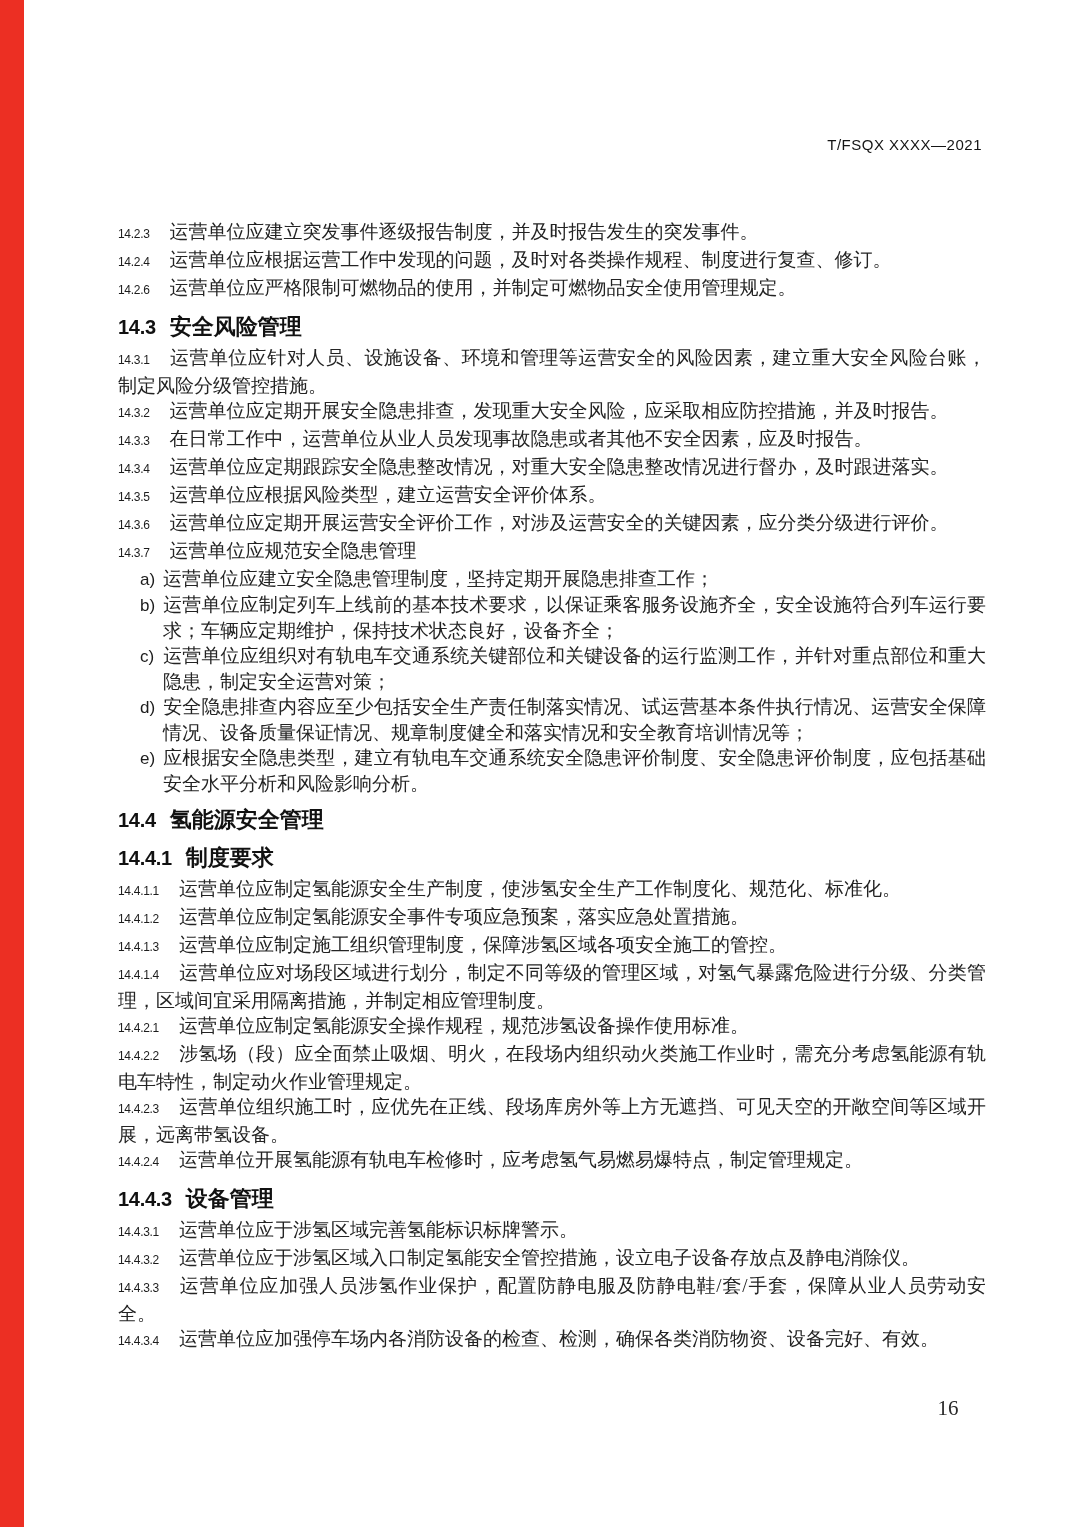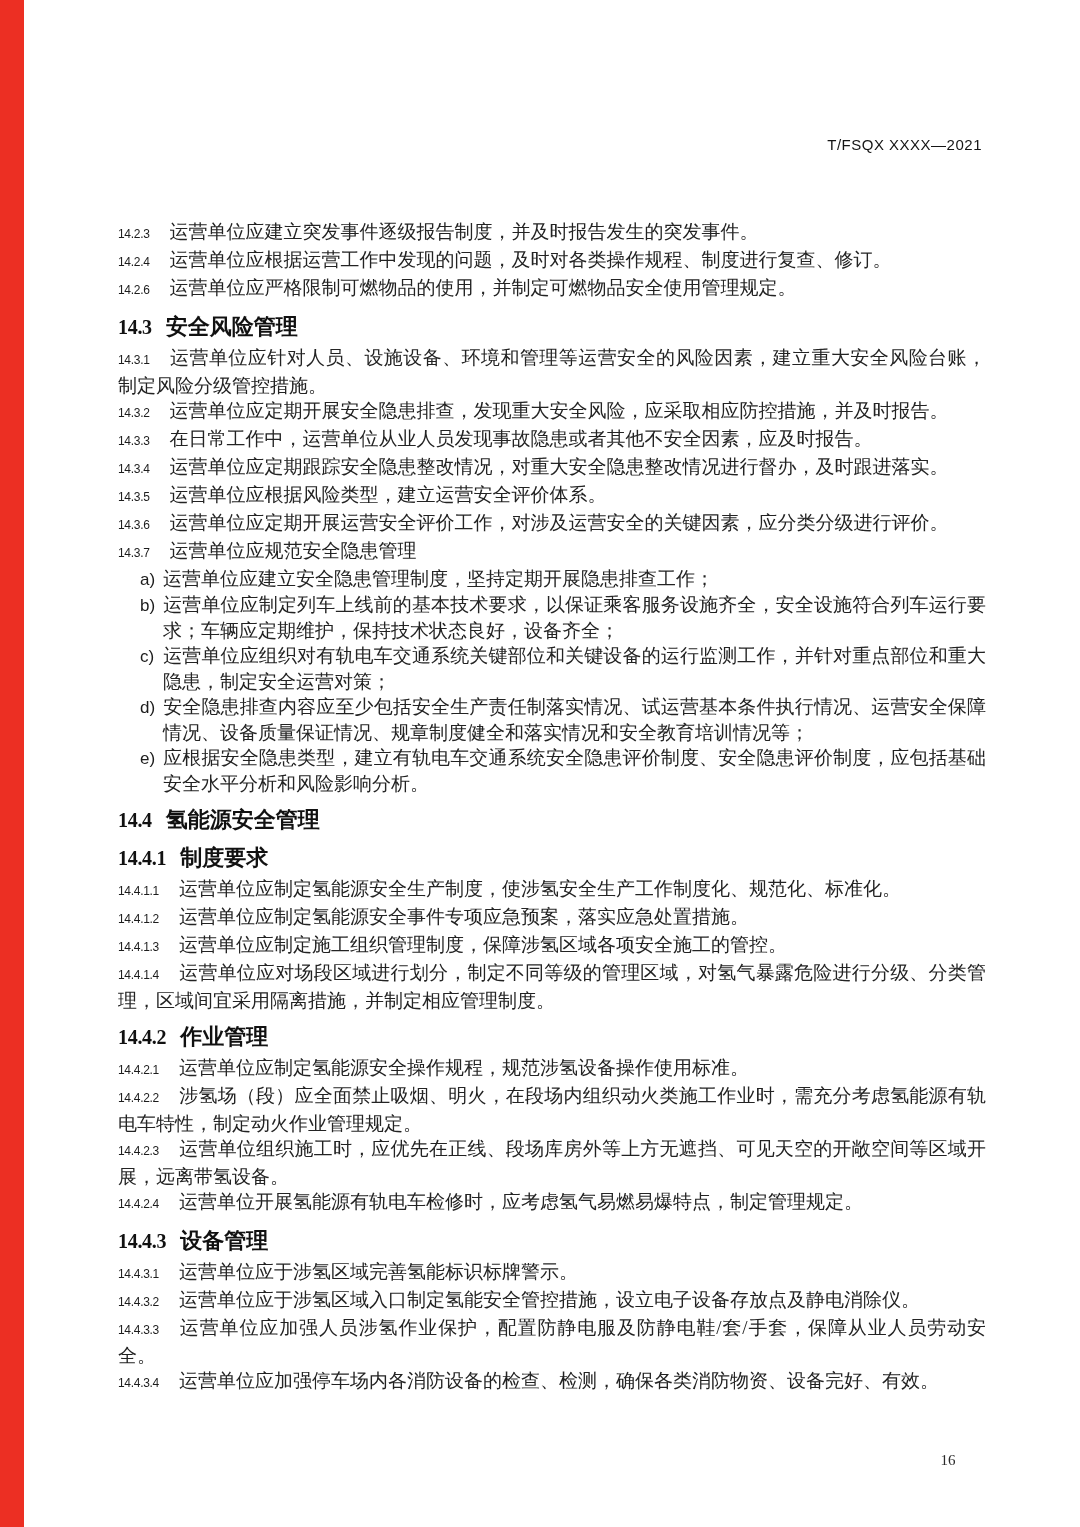--- a/index.html
+++ b/index.html
@@ -35,38 +35,38 @@
     margin-right: 20px; color: #1c1c1c; white-space: nowrap;
   }
   p.heading {
     font-weight: bold;
     font-size: 22px; line-height: 28px;
     margin: 10px 0 4px 0;
     color: #111111;
     text-align: left;
   }
   p.heading .num {
-    font-family: Liberation Serif, serif;
+    font-family: Liberation Sans, sans-serif;
     font-size: 20px; letter-spacing: -0.3px;
     margin-right: 14px; white-space: nowrap;
   }
   p.subitem {
     margin-left: 45px;
     text-indent: -23px;
   }
   p.subitem .num {
     display: inline-block; width: 23px;
     text-indent: 0;
     font-family: "Liberation Sans", "DejaVu Sans", sans-serif;
     font-size: 17px; color: #1c1c1c;
   }
   .page-number {
-    position: absolute; top: 1452px; left: 927px; width: 42px;
+    position: absolute; top: 1396px; left: 927px; width: 42px;
     text-align: center;
-    font-size: 15px; color: #2a2a2a;
+    font-size: 21px; color: #2a2a2a;
   }
 </style>
 </head>
 <body>
 
 <div class="red-edge" style="background: rgb(236, 47, 35);"></div>
 
 <div class="doc-code">T/FSQX XXXX—2021</div>
 
 <div class="doc-body">
@@ -152,23 +152,20 @@
   </p>
 
   <p class="clause">
     <span class="num">14.4.1.3</span><span class="txt">运营单位应制定施工组织管理制度，保障涉氢区域各项安全施工的管控。</span>
   </p>
 
   <p class="clause">
     <span class="num">14.4.1.4</span><span class="txt">运营单位应对场段区域进行划分，制定不同等级的管理区域，对氢气暴露危险进行分级、分类管理，区域间宜采用隔离措施，并制定相应管理制度。</span>
   </p>
 
-  <p class="heading">
-    <span class="num">14.4.2</span><span class="txt">作业管理</span>
-  </p>
 
   <p class="clause">
     <span class="num">14.4.2.1</span><span class="txt">运营单位应制定氢能源安全操作规程，规范涉氢设备操作使用标准。</span>
   </p>
 
   <p class="clause">
     <span class="num">14.4.2.2</span><span class="txt">涉氢场（段）应全面禁止吸烟、明火，在段场内组织动火类施工作业时，需充分考虑氢能源有轨电车特性，制定动火作业管理规定。</span>
   </p>
 
   <p class="clause">

